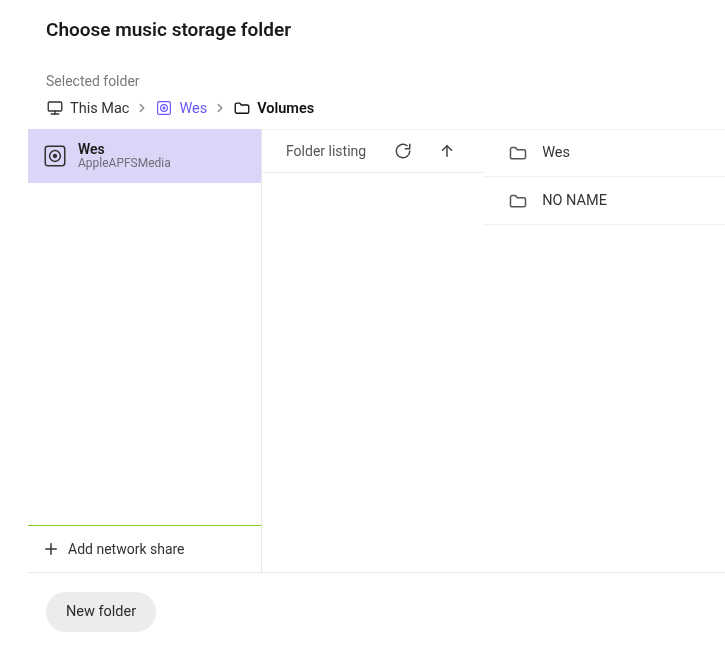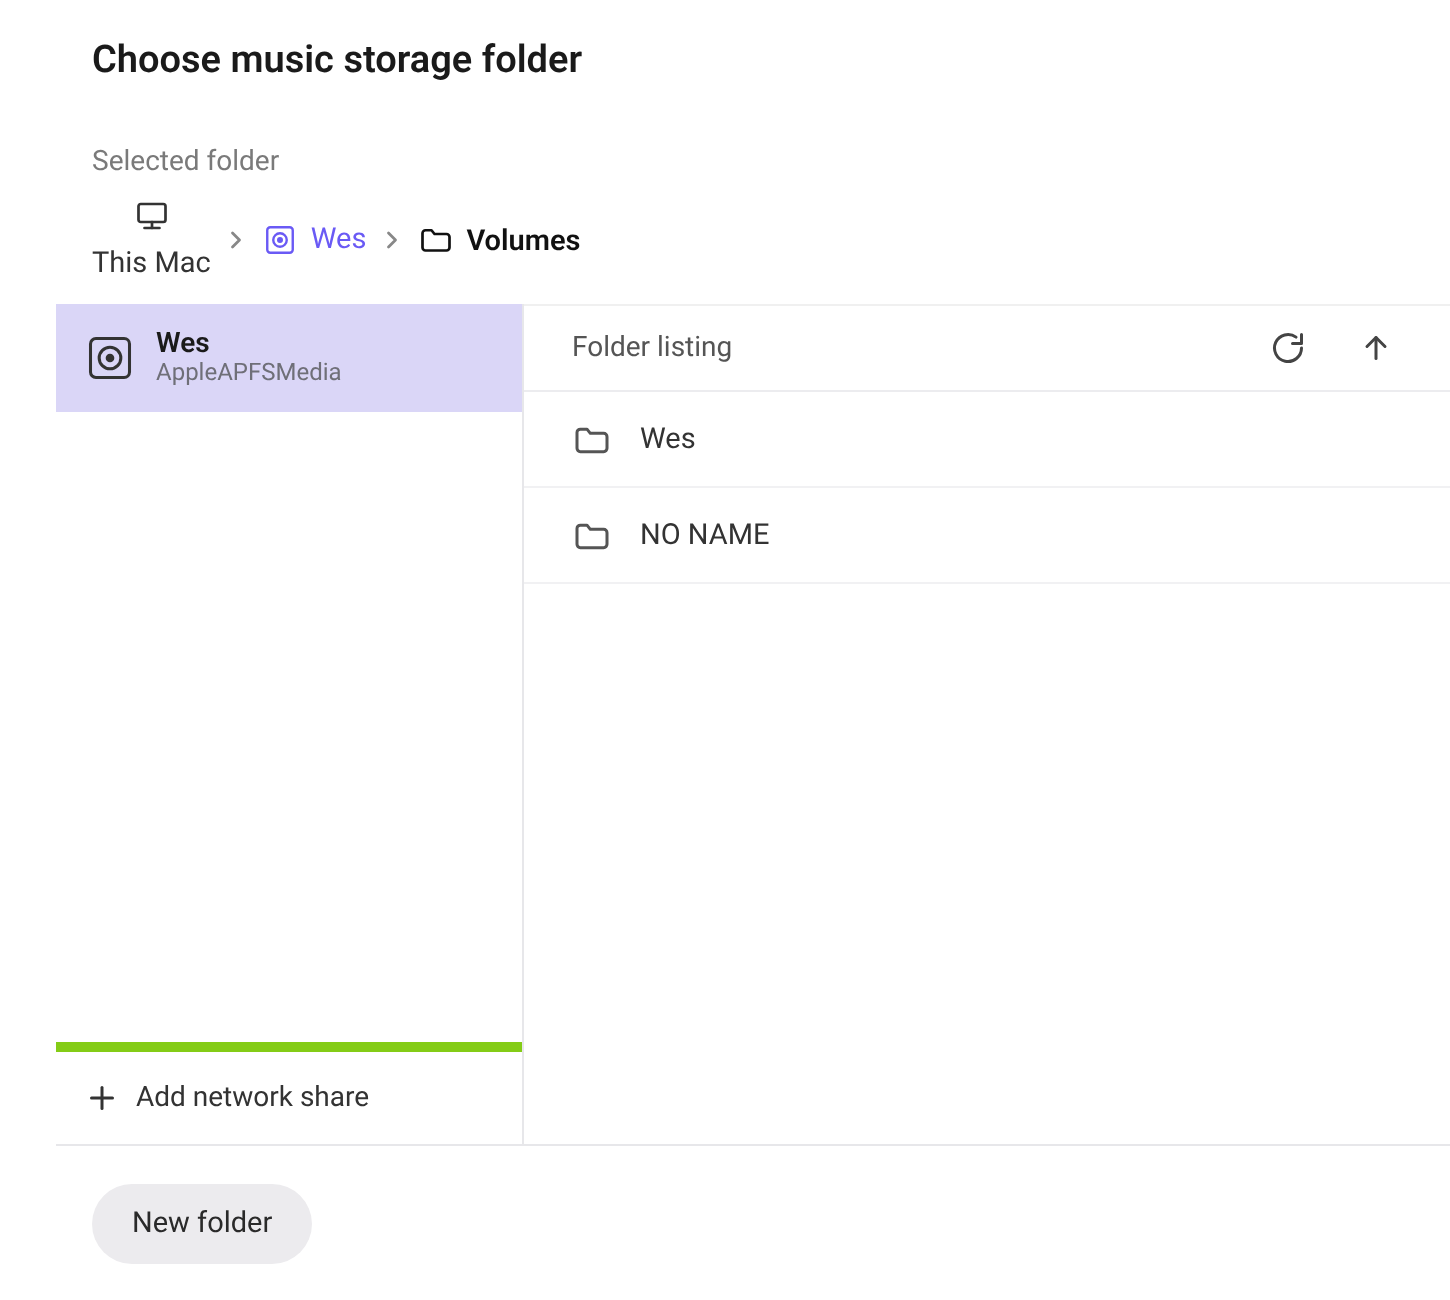--- a/index.html
+++ b/index.html
@@ -41,21 +41,21 @@
     gap: 6px;
     font-size: 14.5px;
     flex-wrap: wrap;
   }
   .crumb {
     display: inline-flex;
     align-items: center;
     gap: 6px;
     color: #333;
   }
-  .crumb.link { color: #333; cursor: pointer; flex-direction: column; }
+  .crumb.link { color: #333; cursor: pointer; }
   .crumb.active { color: #6a5af5; cursor: pointer; }
   .crumb.current { font-weight: 600; color: #111; align-items: flex-end; }
   .chevron {
     color: #999;
     display: inline-flex;
   }
 
   
   .body {
     flex: 1 1 auto;
@@ -88,31 +88,31 @@
     font-size: 12px;
     color: #6f6f78;
     line-height: 1.15;
   }
   .sidebar-spacer { flex: 1 1 auto; }
   .add-share {
     display: flex;
     align-items: center;
     gap: 8px;
     padding: 14px 14px;
-    border-top: 5px solid #84cc16;
+    border-top: 1px solid #84cc16;
     color: #333;
     cursor: pointer;
     font-size: 14px;
   }
 
   
   .main {
     flex: 1 1 auto;
     display: flex;
-    flex-direction: column;
+    flex-direction: row;
     min-width: 0;
   }
   .listing-header {
     display: flex;
     align-items: center;
     padding: 0 20px 0 24px;
     height: 44px;
     color: #555;
     font-size: 14px;
     border-bottom: 1px solid #ececef;

